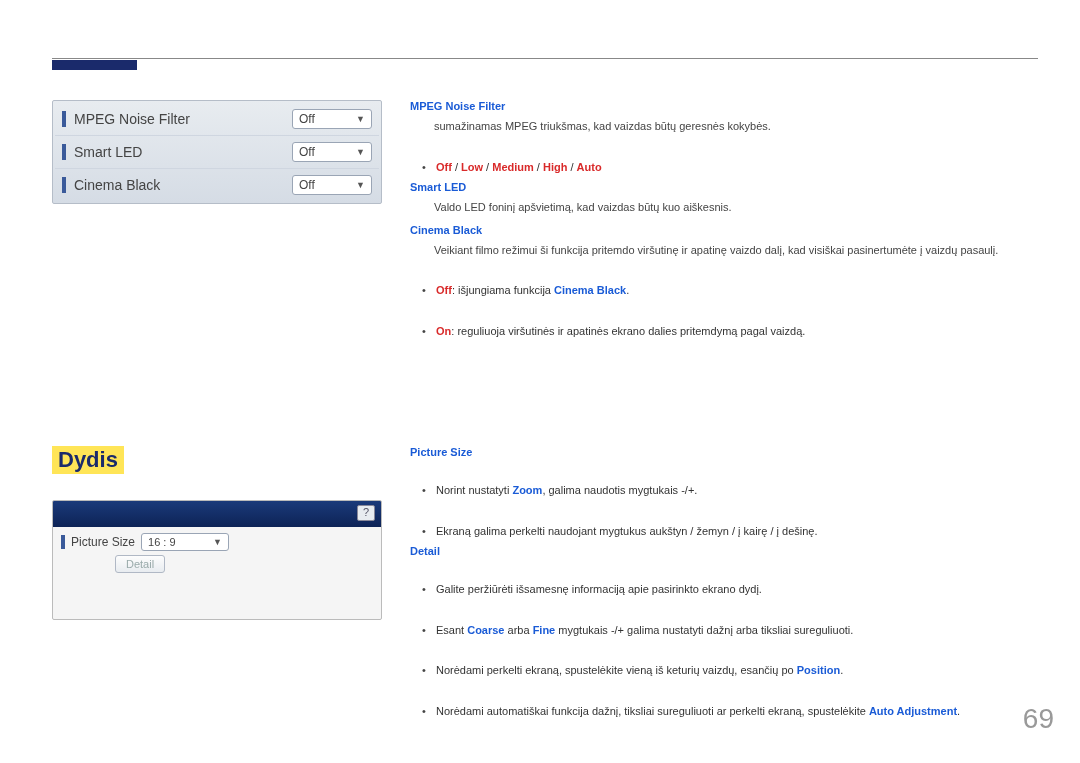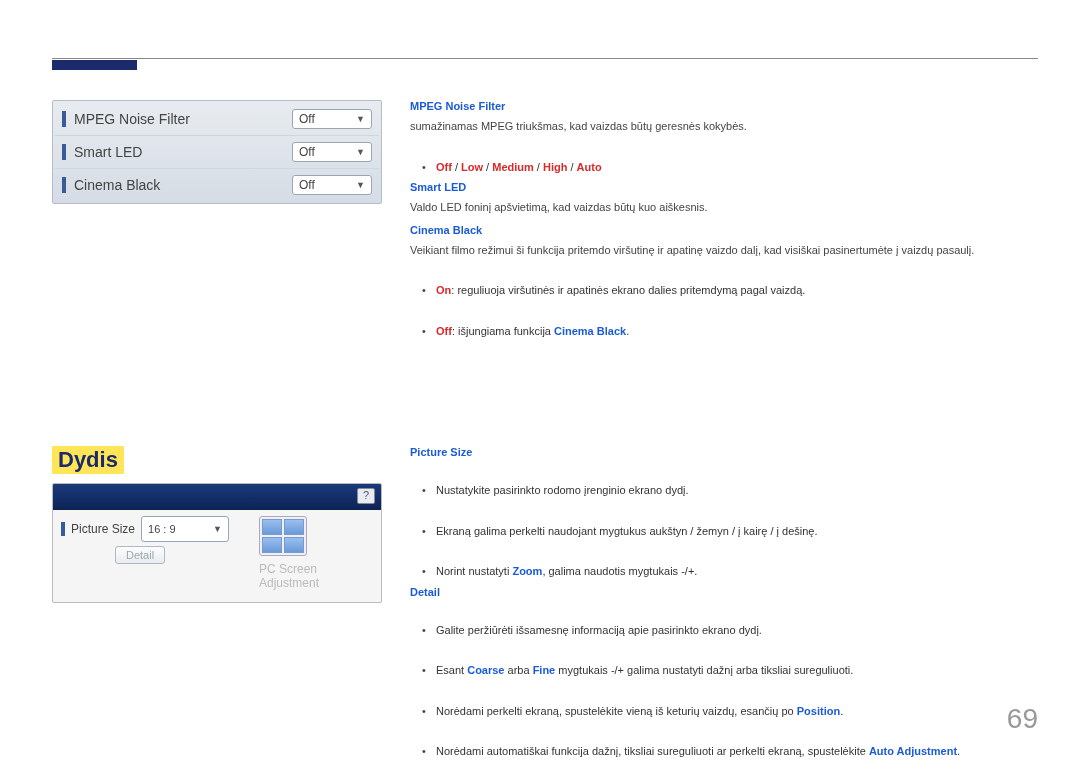--- a/index.html
+++ b/index.html
@@ -68,21 +68,21 @@
 .arrow { font-size: 9px; color: #555; }
 .heading-xl {
   font-size: 22px;
   font-weight: bold;
   color: #1a2a6b;
   background: #ffe557;
   padding: 1px 6px;
   display: inline-block;
 }
 .section-title { color: #1a5bd6; font-weight: bold; margin-bottom: 6px; }
-.desc { color: #444; margin-bottom: 8px; line-height: 1.5; }
+.desc { color: #444; margin-bottom: 8px; line-height: 1.5; margin-left: 24px; }
 .bullet-list { list-style: none; padding-left: 12px; }
 .bullet-list li { position: relative; padding-left: 14px; margin-bottom: 6px; line-height: 1.5; margin-top: 24px; }
 .bullet-list li::before { content: "•"; position: absolute; left: 0; color: #444; }
 .blue { color: #1a5bd6; font-weight: bold; }
 .opt { color: #d92a2a; font-weight: bold; }
 .block { margin-bottom: 2px; }
 .section2 {
   position: absolute;
   top: 446px;
   left: 52px;
@@ -116,21 +116,21 @@
   text-align: center;
   color: #556;
 }
 .shot-body { display: flex; }
 .shot-left { padding: 6px 8px; width: 200px; }
 .shot-right { flex: 1; padding: 6px; }
 .shot-row { display: flex; align-items: center; gap: 6px; margin-bottom: 4px; }
 .shot-bar { width: 4px; height: 14px; background: #3a5a9a; }
 .shot-label { font-size: 12px; color: #444; }
 .shot-dd {
-  width: 88px; height: 26px;
+  width: 88px; height: 18px;
   background: #fff; border: 1px solid #9aa5b5;
   border-radius: 3px;
   display: flex; align-items: center; justify-content: space-between;
   padding: 0 6px; font-size: 11px; color: #444;
 }
 .detail-btn {
   margin-left: 54px;
   display: inline-block;
   padding: 2px 10px;
   border: 1px solid #b0b8c5;
@@ -148,21 +148,21 @@
   border: 1px solid #aab;
   padding: 2px;
   background: #eef;
   border-radius: 3px;
 }
 .pos-cell { background: linear-gradient(#9abff0, #6a9ad8); border: 1px solid #7a9ac8; }
 .psa-label { color: #bbb; font-size: 12px; margin-top: 6px; }
 .pagenum {
   position: absolute;
   bottom: 28px;
-  right: 42px;
+  right: 26px;
   font-size: 28px;
   color: #999;
   font-weight: 300;
 }
 </style>
 </head>
 <body>
 
 <div class="header-bar"></div>
 <div class="header-block"></div>
@@ -208,70 +208,58 @@
       </ul>
     </div>
     <div class="block">
       <div class="section-title">Smart LED</div>
       <div class="desc">Valdo LED foninį apšvietimą, kad vaizdas būtų kuo aiškesnis.</div>
     </div>
     <div class="block">
       <div class="section-title">Cinema Black</div>
       <div class="desc">Veikiant filmo režimui ši funkcija pritemdo viršutinę ir apatinę vaizdo dalį, kad visiškai pasinertumėte į vaizdų pasaulį.</div>
       <ul class="bullet-list">
+        <li><span class="opt">Off</span><span>: išjungiama funkcija </span><span class="blue">Cinema Black</span><span>.</span></li>
         <li><span class="opt">On</span><span>: reguliuoja viršutinės ir apatinės ekrano dalies pritemdymą pagal vaizdą.</span></li>
-        <li><span class="opt">Off</span><span>: išjungiama funkcija </span><span class="blue">Cinema Black</span><span>.</span></li>
       </ul>
     </div>
   </div>
 </div>
 
 <div class="section2">
   <div class="left-col">
-    <div style="margin-bottom:9px;">
+    <div style="margin-bottom:26px;">
       <span class="heading-xl">Dydis</span>
     </div>
     <div class="screenshot">
       <div class="shot-top">
         <div class="help-icon">?</div>
       </div>
       <div class="shot-body">
         <div class="shot-left">
           <div class="shot-row">
             <div class="shot-bar"></div>
             <div class="shot-label">Picture Size</div>
             <div class="shot-dd">
               <span>16 : 9</span>
               <span class="arrow">▼</span>
             </div>
           </div>
           <div class="detail-btn">Detail</div>
         </div>
-        <div class="shot-right">
-          <div class="pos-grid">
-            <div class="pos-cell"></div>
-            <div class="pos-cell"></div>
-            <div class="pos-cell"></div>
-            <div class="pos-cell"></div>
-          </div>
-          <div class="psa-label">
-            <span>PC Screen</span><br><span>Adjustment</span>
-          </div>
-        </div>
       </div>
     </div>
   </div>
 
   <div class="right-col">
     <div class="block">
       <div class="section-title">Picture Size</div>
       <ul class="bullet-list">
-        <li>Nustatykite pasirinkto rodomo įrenginio ekrano dydį.</li>
+        <li><span>Norint nustatyti </span><span class="blue">Zoom</span><span>, galima naudotis mygtukais -/+.</span></li>
         <li>Ekraną galima perkelti naudojant mygtukus aukštyn / žemyn / į kairę / į dešinę.</li>
-        <li><span>Norint nustatyti </span><span class="blue">Zoom</span><span>, galima naudotis mygtukais -/+.</span></li>
       </ul>
     </div>
     <div class="block">
       <div class="section-title">Detail</div>
       <ul class="bullet-list">
         <li>Galite peržiūrėti išsamesnę informaciją apie pasirinkto ekrano dydį.</li>
       </ul>
     </div>
     <div class="block">
       <ul class="bullet-list">

